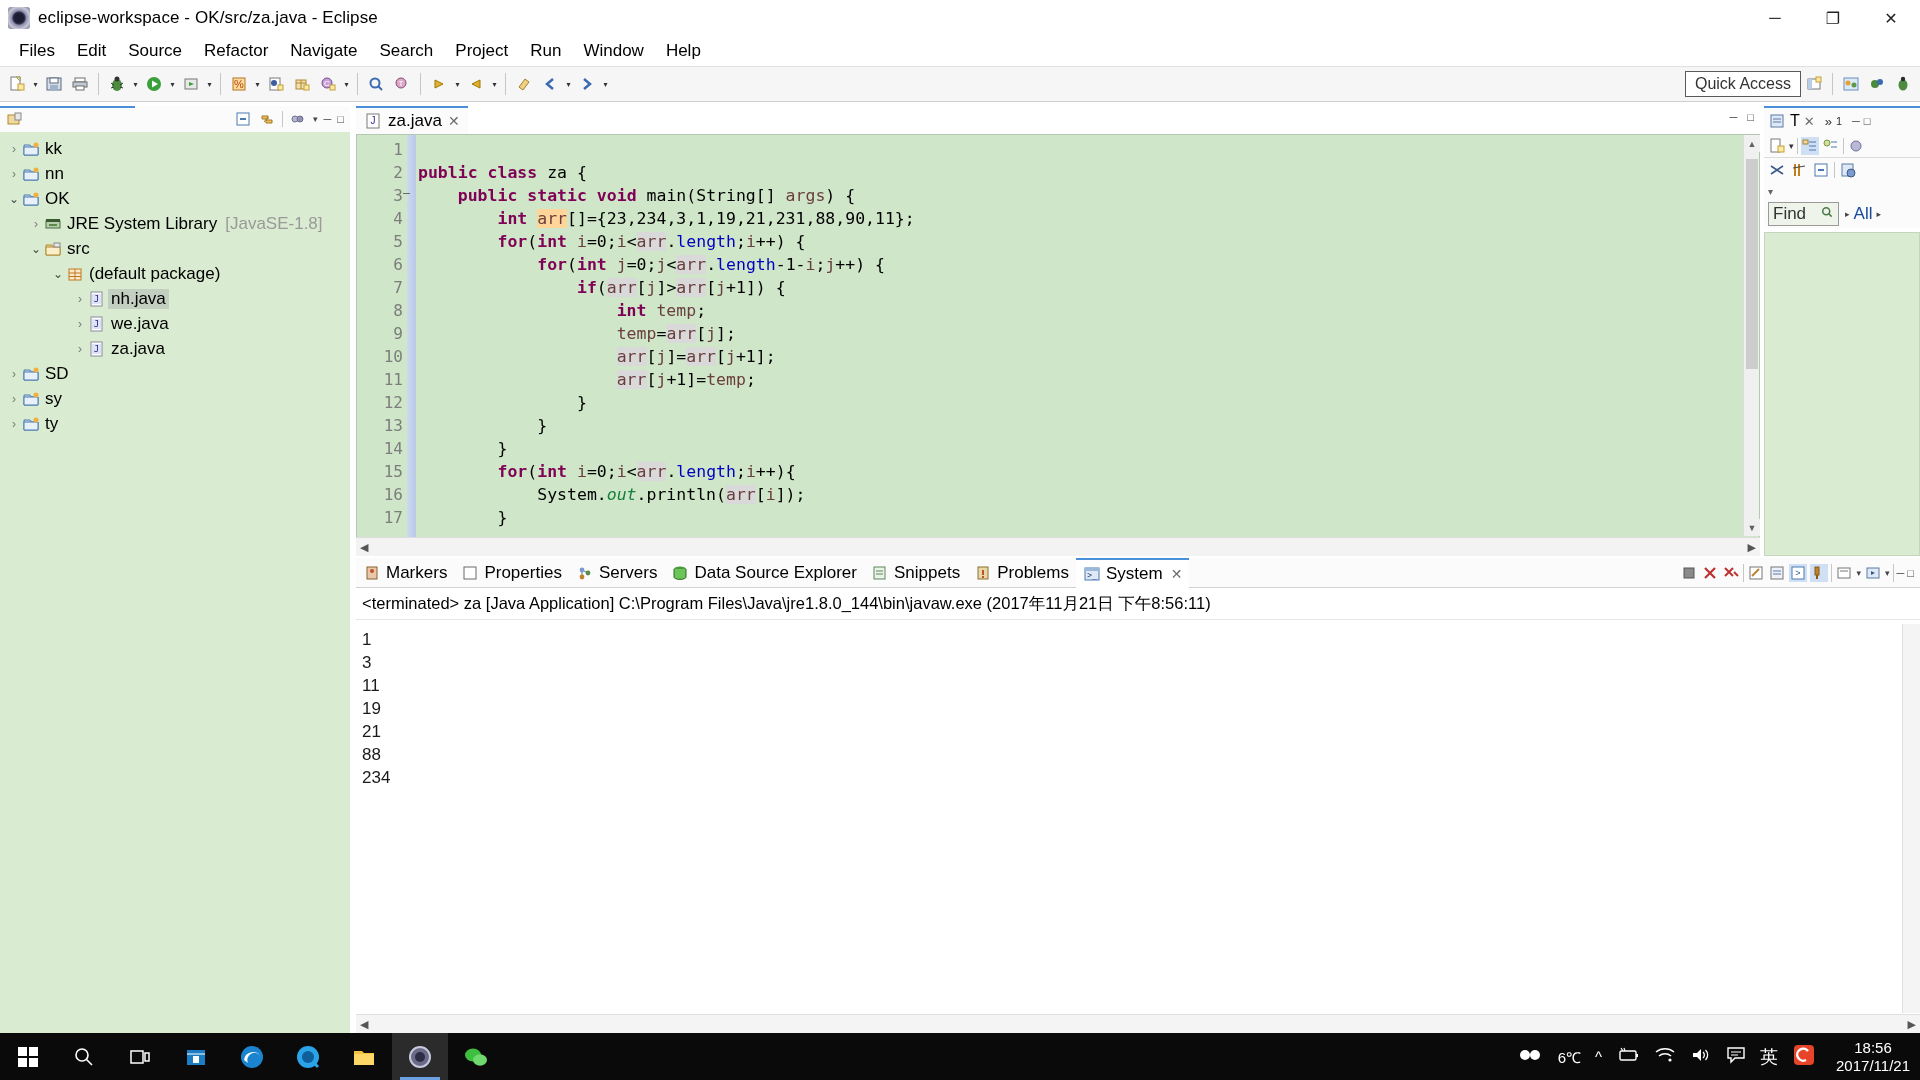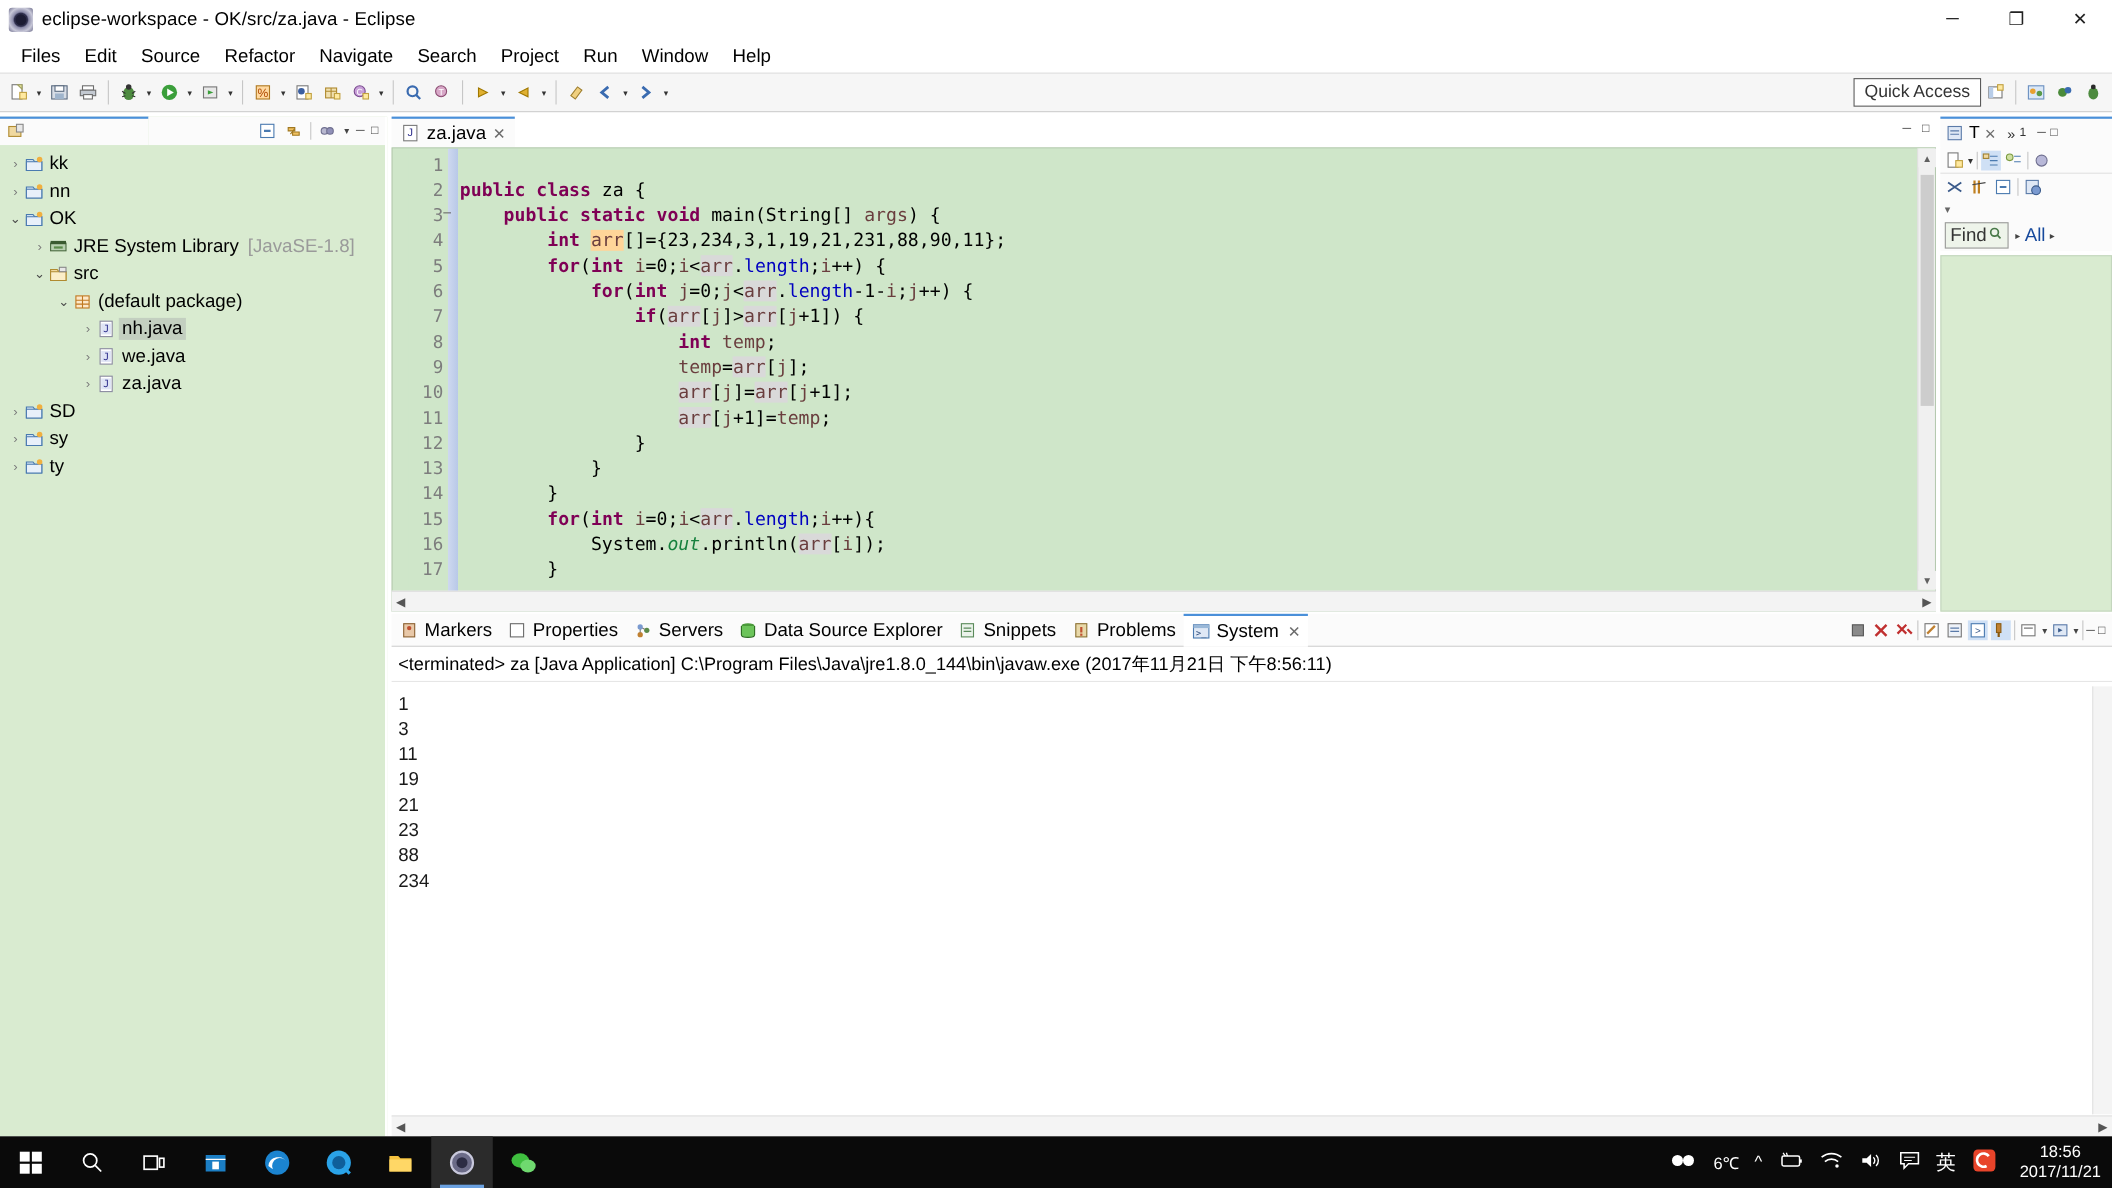--- a/index.html
+++ b/index.html
@@ -146,21 +146,21 @@
   .rightpane { position:absolute; right:0; top:0; width:156px; height:450px; }
   .rp-tabrow { height:28px; display:flex; align-items:center; gap:4px; padding-left:4px;
                background:#fbfbfb; border-top:2px solid #4a90d9; font-size:16px;}
   .rp-tools { height:24px; display:flex; align-items:center; gap:3px; padding-left:4px;
               background:#fbfbfb; border-bottom:1px solid #dcdcdc;}
   .rp-tools2 { height:24px; display:flex; align-items:center; gap:4px; padding-left:4px; background:#fbfbfb;}
   .rp-tools3 { height:18px; display:flex; align-items:center; padding-left:4px; background:#fbfbfb;}
   .rp-find { display:flex; align-items:center; gap:6px; padding:2px 4px; background:#fbfbfb; }
   .find-box {
     border:1px solid #9a9a9a; background:#eef4ea; padding:1px 4px; font-size:17px; color:#333;
-    display:flex; align-items:center; gap:1px;
+    display:flex; align-items:center; gap:14px;
   }
   .rp-body { position:absolute; top:126px; left:0; right:0; bottom:0; background:#d9ebd0; border:1px solid #c4d6be;}
   .rp-all { font-size:17px; color:#16499c; display:flex; align-items:center; gap:4px;}
 
   
   .console { position:absolute; left:356px; right:0; top:452px; bottom:0; background:#fff; }
   .cons-tabrow {
     height: 30px; display:flex; align-items:center; background:#fbfbfb;
     border-bottom: 1px solid #d0d0d0; position: relative;
   }
@@ -836,21 +836,20 @@
           <span style="font-size:11px;color:#444;">□</span>
         </div>
       </div>
       <div class="cons-head">&lt;terminated&gt; za [Java Application] C:\Program Files\Java\jre1.8.0_144\bin\javaw.exe (2017年11月21日 下午8:56:11)</div>
       <div class="cons-out">
           <div>1</div>
           <div>3</div>
           <div>11</div>
           <div>19</div>
           <div>21</div>
-          <div>23</div>
           <div>88</div>
           <div>234</div>
         </div>
       <div class="cons-vscroll"></div>
       <div class="cons-hscroll">
         <span>◀</span>
         <span>▶</span>
       </div>
     </div>
   </div>

